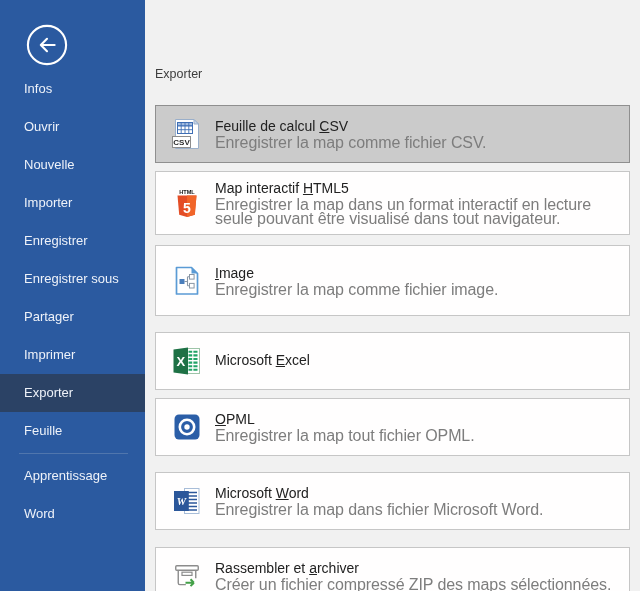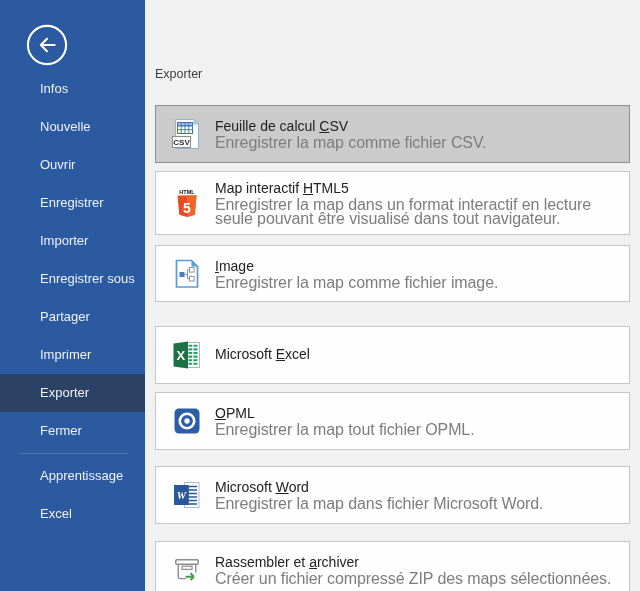--- a/index.html
+++ b/index.html
@@ -11,21 +11,21 @@
   
   .sidebar{
     position:absolute;left:0;top:0;width:145px;height:591px;
     background:#2b5aa0;
   }
   .back-btn{
     position:absolute;left:26px;top:24px;width:42px;height:42px;cursor:pointer;
   }
   .nav{position:absolute;left:0;top:70px;width:145px;}
   .nav-item{
-    height:38px;line-height:38px;padding-left:40px;
+    height:38px;line-height:38px;padding-left:24px;
     color:#eef2f9;font-size:13px;cursor:pointer;white-space:nowrap;
   }
   .nav-item.selected{background:#2b4265;}
   .nav-divider{
     height:1px;background:#5076ad;margin:3px 17px 3px 19px;
   }
   
   .main{
     position:absolute;left:145px;top:0;right:0;height:591px;background:#f1f1f1;
   }
@@ -37,21 +37,21 @@
     position:absolute;left:10px;top:105px;width:475px;
   }
   .opt{
     box-sizing:border-box;width:475px;height:58px;
     background:#fffefe;border:1px solid #c6c6c6;
     display:flex;align-items:center;cursor:pointer;
   }
   .opt.selected{background:#cbcbcb;border-color:#8f8f8f;}
   .opt-csv{margin-bottom:8px;}
   .opt-html5{height:64px;margin-bottom:10px;}
-  .opt-image{height:57px;margin-bottom:24px;}
+  .opt-image{height:71px;margin-bottom:16px;}
   .opt-excel{margin-bottom:8px;}
   .opt-opml{margin-bottom:16px;}
   .opt-word{margin-bottom:17px;}
   .oicon{flex:0 0 32px;width:32px;height:32px;margin-left:15px;}
   .oicon svg{width:32px;height:32px;display:block;}
   .otext{margin-left:12px;margin-right:8px;}
   .otitle{font-size:14px;color:#222;margin-bottom:2px;}
   .otitle .accel{text-decoration:underline;}
   .odesc{font-size:16px;letter-spacing:-0.1px;color:#7d7d7d;line-height:14px;}
 </style>
@@ -62,32 +62,32 @@
   <div class="back-btn">
     <span>
       <svg viewBox="0 0 44 44" width="42" height="42">
         <circle cx="22" cy="22" r="20" fill="none" stroke="#ffffff" stroke-width="2.2"></circle>
         <path d="M30 22 H15.5 M15.5 22 l6.5-6.5 M15.5 22 l6.5 6.5" fill="none" stroke="#ffffff" stroke-width="2.2" stroke-linecap="round" stroke-linejoin="round"></path>
       </svg>
     </span>
   </div>
   <div class="nav">
     <div class="nav-item">Infos</div>
+    <div class="nav-item">Ouvrir</div>
     <div class="nav-item">Nouvelle</div>
-    <div class="nav-item">Ouvrir</div>
+    <div class="nav-item">Importer</div>
     <div class="nav-item">Enregistrer</div>
-    <div class="nav-item">Importer</div>
     <div class="nav-item">Enregistrer sous</div>
     <div class="nav-item">Partager</div>
     <div class="nav-item">Imprimer</div>
     <div class="nav-item selected">Exporter</div>
-    <div class="nav-item">Fermer</div>
+    <div class="nav-item">Feuille</div>
     <div class="nav-divider"></div>
     <div class="nav-item">Apprentissage</div>
-    <div class="nav-item">Excel</div>
+    <div class="nav-item">Word</div>
   </div>
 </div>
 
 <div class="main">
   <div class="main-heading">Exporter</div>
 
   <div class="options">
 
     <div class="opt selected opt-csv">
       <span class="oicon">

